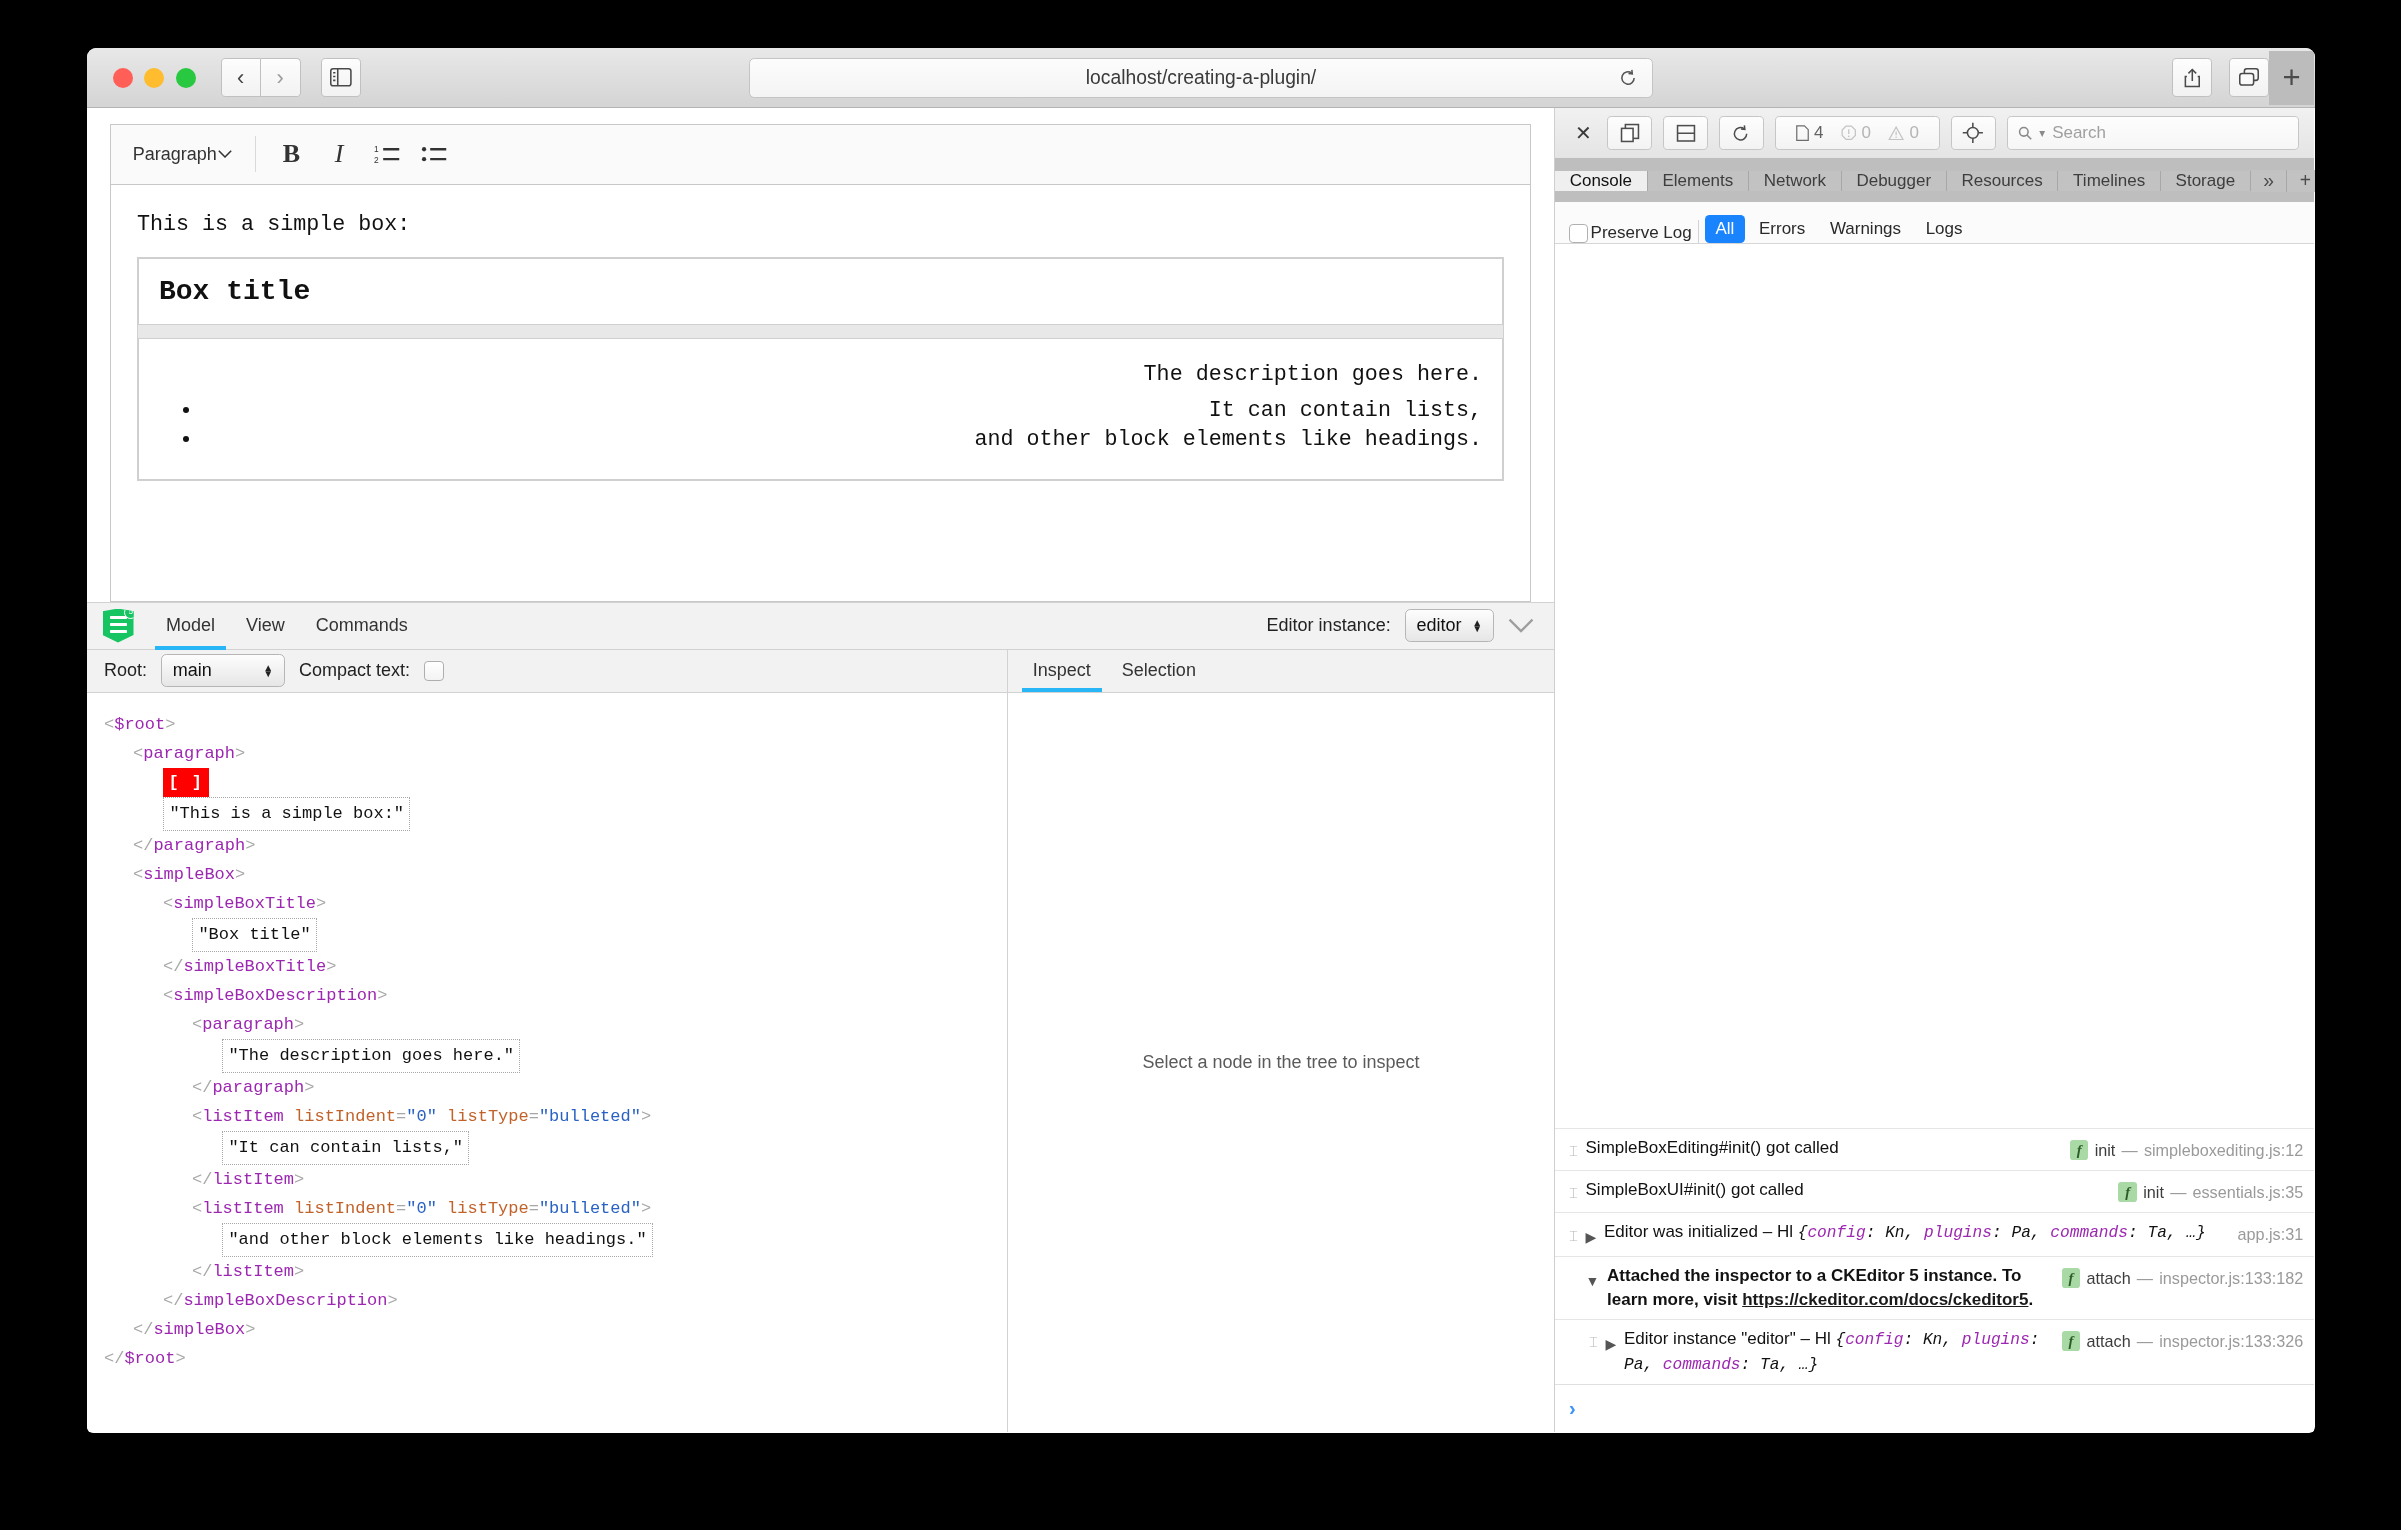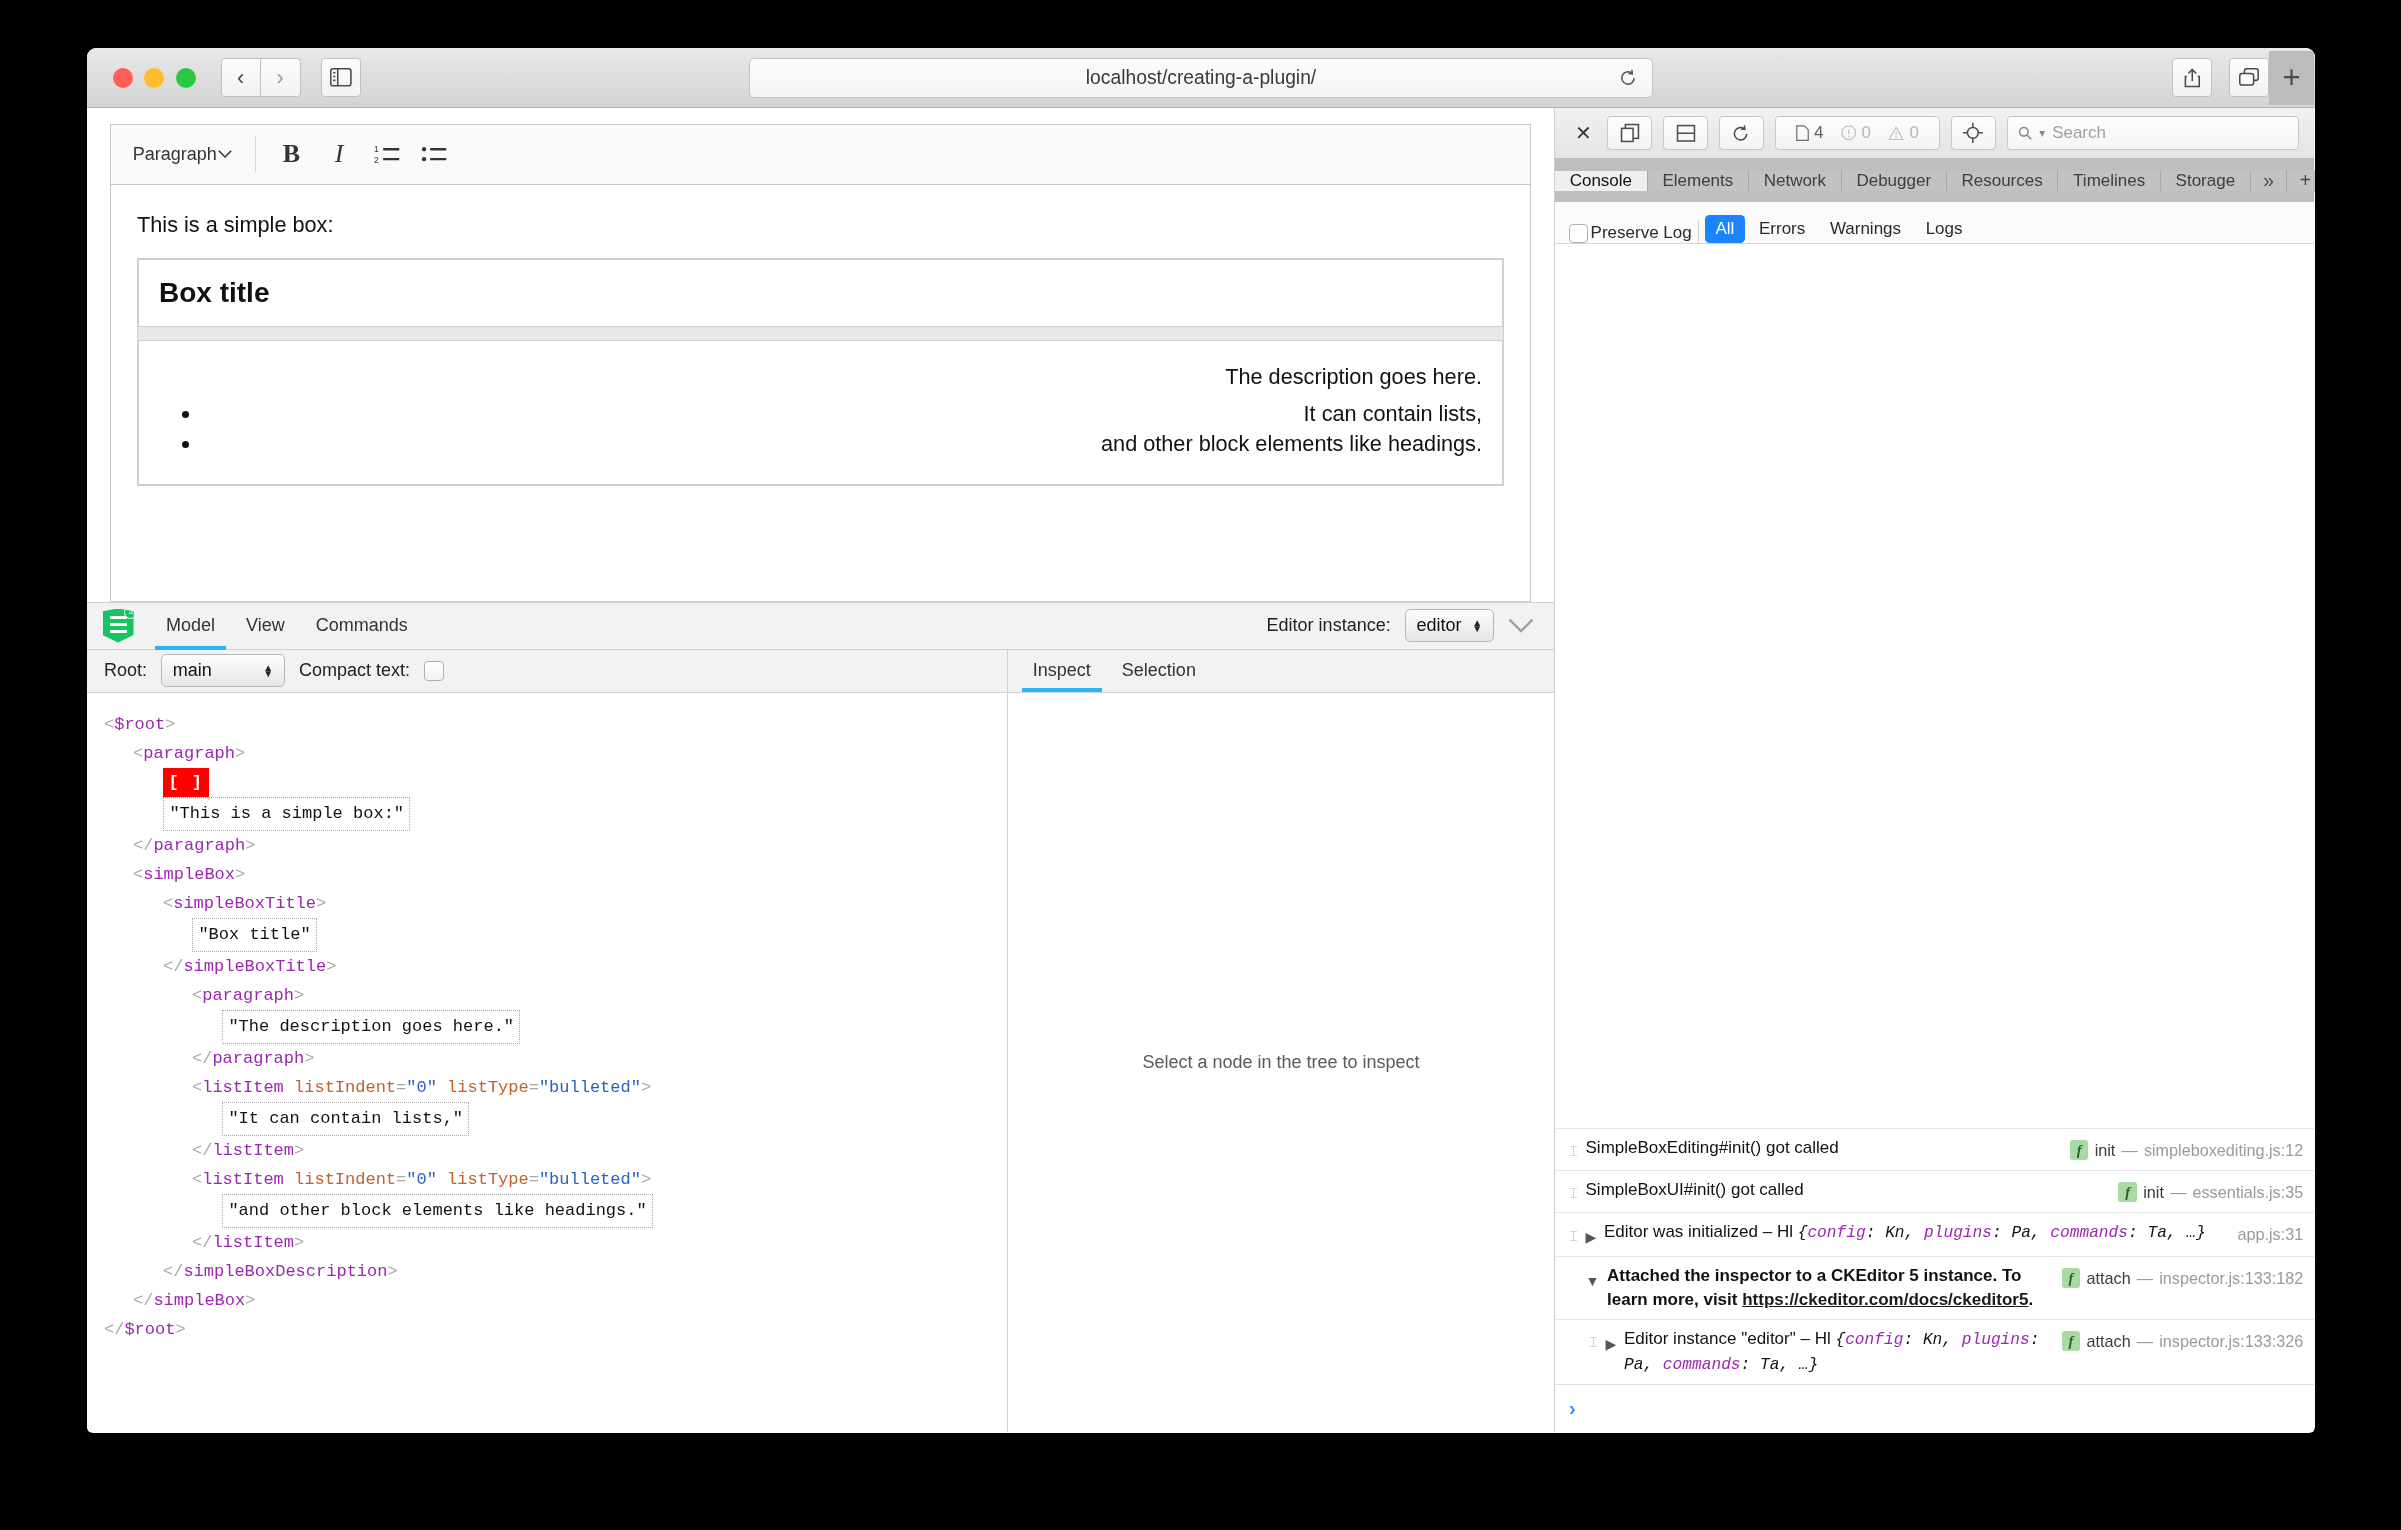--- a/index.html
+++ b/index.html
@@ -95,21 +95,21 @@
     display:flex;align-items:center;justify-content:center;color:#333;
   }
   .ck-btn.bold{font-family:"Liberation Serif",serif;font-weight:bold;font-size:26px;}
   .ck-btn.italic{font-family:"Liberation Serif",serif;font-style:italic;font-size:26px;}
 
   .ck-content {
     border:0.8px solid #c8c8c8;
     background:#fff;
     min-height:418px;
     padding:18.6px 26px 26px 26px;
-    font-family:Liberation Sans, sans-serif;
+    font-family:Liberation Mono, monospace;
     font-size:21.7px;
     color:#111;
   }
   .ck-para { margin:9.3px 0 20px 0; }
   .simplebox {
     background:#e8e8e8;
     border:0.8px solid #d0d0d0;
     margin-bottom:10.8px;
   }
   .sb-title {
@@ -465,20 +465,21 @@
           <div class="tree" id="tree-root">
               <div class="tline ind0"><span class="brk">&lt;</span><span class="tag">$root</span><span class="brk">&gt;</span></div>
               <div class="tline ind1"><span class="brk">&lt;</span><span class="tag">paragraph</span><span class="brk">&gt;</span></div>
               <div class="tline ind2"><span class="selmark">[ ]</span></div>
               <div class="tline ind2"><span class="tnode">"This is a simple box:"</span></div>
               <div class="tline ind1"><span class="brk">&lt;</span><span class="brk">/</span><span class="tag">paragraph</span><span class="brk">&gt;</span></div>
               <div class="tline ind1"><span class="brk">&lt;</span><span class="tag">simpleBox</span><span class="brk">&gt;</span></div>
               <div class="tline ind2"><span class="brk">&lt;</span><span class="tag">simpleBoxTitle</span><span class="brk">&gt;</span></div>
               <div class="tline ind3"><span class="tnode">"Box title"</span></div>
               <div class="tline ind2"><span class="brk">&lt;</span><span class="brk">/</span><span class="tag">simpleBoxTitle</span><span class="brk">&gt;</span></div>
+              <div class="tline ind2"><span class="brk">&lt;</span><span class="tag">simpleBoxDescription</span><span class="brk">&gt;</span></div>
               <div class="tline ind3"><span class="brk">&lt;</span><span class="tag">paragraph</span><span class="brk">&gt;</span></div>
               <div class="tline ind4"><span class="tnode">"The description goes here."</span></div>
               <div class="tline ind3"><span class="brk">&lt;</span><span class="brk">/</span><span class="tag">paragraph</span><span class="brk">&gt;</span></div>
               <div class="tline ind3"><span class="brk">&lt;</span><span class="tag">listItem</span> <span class="attr">listIndent</span><span class="brk">=</span><span class="aval">"0"</span> <span class="attr">listType</span><span class="brk">=</span><span class="aval">"bulleted"</span><span class="brk">&gt;</span></div>
               <div class="tline ind4"><span class="tnode">"It can contain lists,"</span></div>
               <div class="tline ind3"><span class="brk">&lt;</span><span class="brk">/</span><span class="tag">listItem</span><span class="brk">&gt;</span></div>
               <div class="tline ind3"><span class="brk">&lt;</span><span class="tag">listItem</span> <span class="attr">listIndent</span><span class="brk">=</span><span class="aval">"0"</span> <span class="attr">listType</span><span class="brk">=</span><span class="aval">"bulleted"</span><span class="brk">&gt;</span></div>
               <div class="tline ind4"><span class="tnode">"and other block elements like headings."</span></div>
               <div class="tline ind3"><span class="brk">&lt;</span><span class="brk">/</span><span class="tag">listItem</span><span class="brk">&gt;</span></div>
               <div class="tline ind2"><span class="brk">&lt;</span><span class="brk">/</span><span class="tag">simpleBoxDescription</span><span class="brk">&gt;</span></div>

